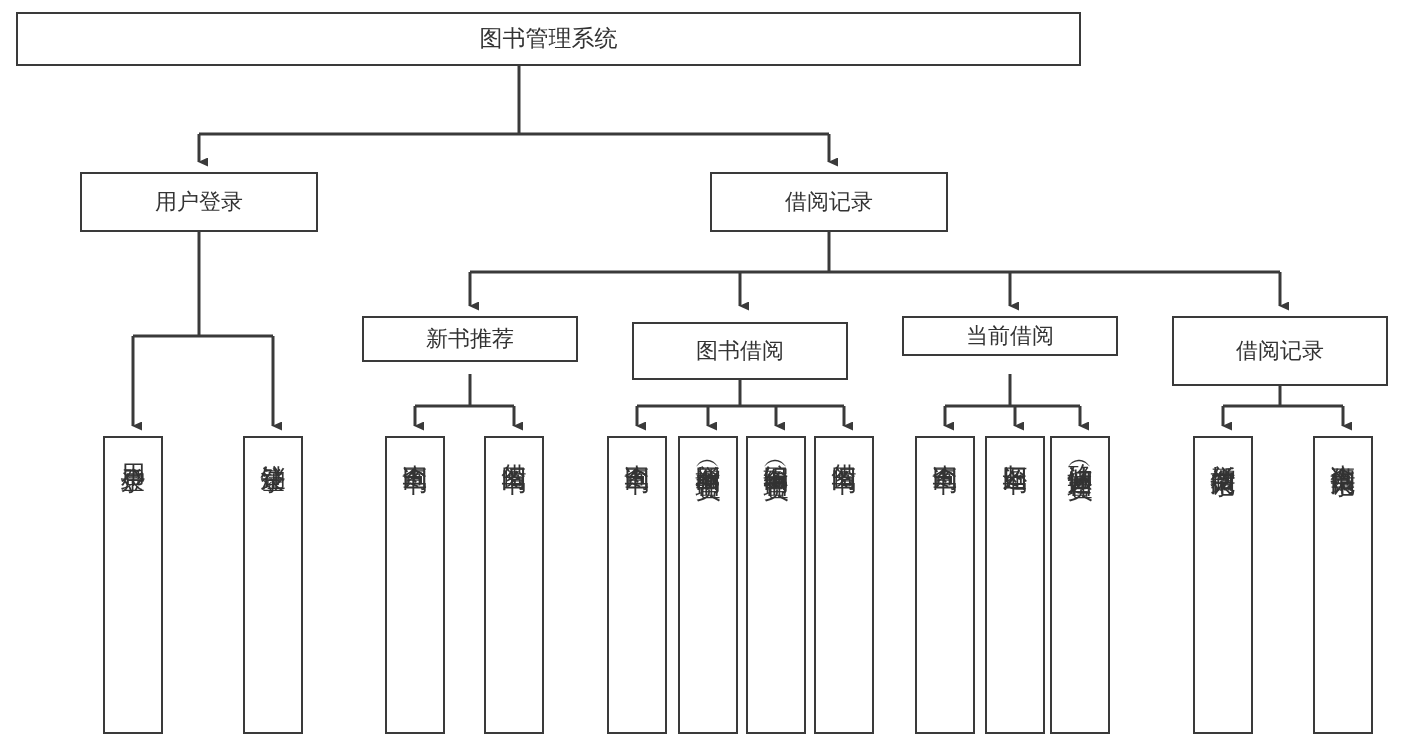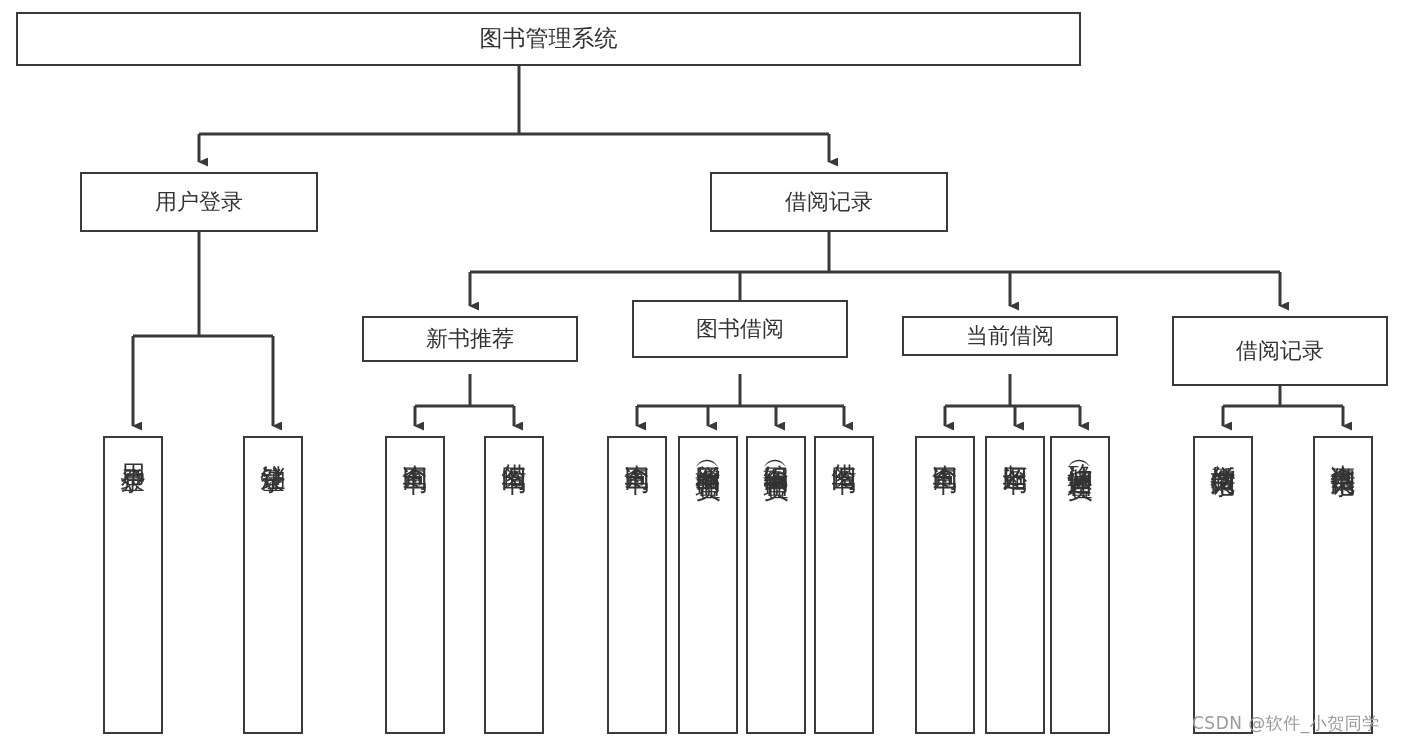--- a/index.html
+++ b/index.html
@@ -125,21 +125,21 @@
       </div>
       <div class="node horizontal" style="left: 80px; top: 172px; width: 238px; height: 60px;">
         <span class="node-label">用户登录</span>
       </div>
       <div class="node horizontal" style="left: 710px; top: 172px; width: 238px; height: 60px;">
         <span class="node-label">借阅记录</span>
       </div>
       <div class="node horizontal" style="left: 362px; top: 316px; width: 216px; height: 46px;">
         <span class="node-label">新书推荐</span>
       </div>
-      <div class="node horizontal" style="left: 632px; top: 300px; width: 216px; height: 58px;">
+      <div class="node horizontal" style="left: 632px; top: 322px; width: 216px; height: 58px;">
         <span class="node-label">图书借阅</span>
       </div>
       <div class="node horizontal" style="left: 902px; top: 316px; width: 216px; height: 40px;">
         <span class="node-label">当前借阅</span>
       </div>
       <div class="node horizontal" style="left: 1172px; top: 316px; width: 216px; height: 70px;">
         <span class="node-label">借阅记录</span>
       </div>
       <div class="node vertical" style="left: 103px; top: 436px; width: 60px; height: 298px;">
         <span class="node-label">用户登录</span>
@@ -175,15 +175,14 @@
         <span class="node-label">确认归还（管理员）</span>
       </div>
       <div class="node vertical" style="left: 1193px; top: 436px; width: 60px; height: 298px;">
         <span class="node-label">新增借阅记录</span>
       </div>
       <div class="node vertical" style="left: 1313px; top: 436px; width: 60px; height: 298px;">
         <span class="node-label">查询借阅记录</span>
       </div>
     </div>
 
-  <div class="watermark">CSDN @软件_小贺同学</div>
 
 </div>
 
 </body></html>

